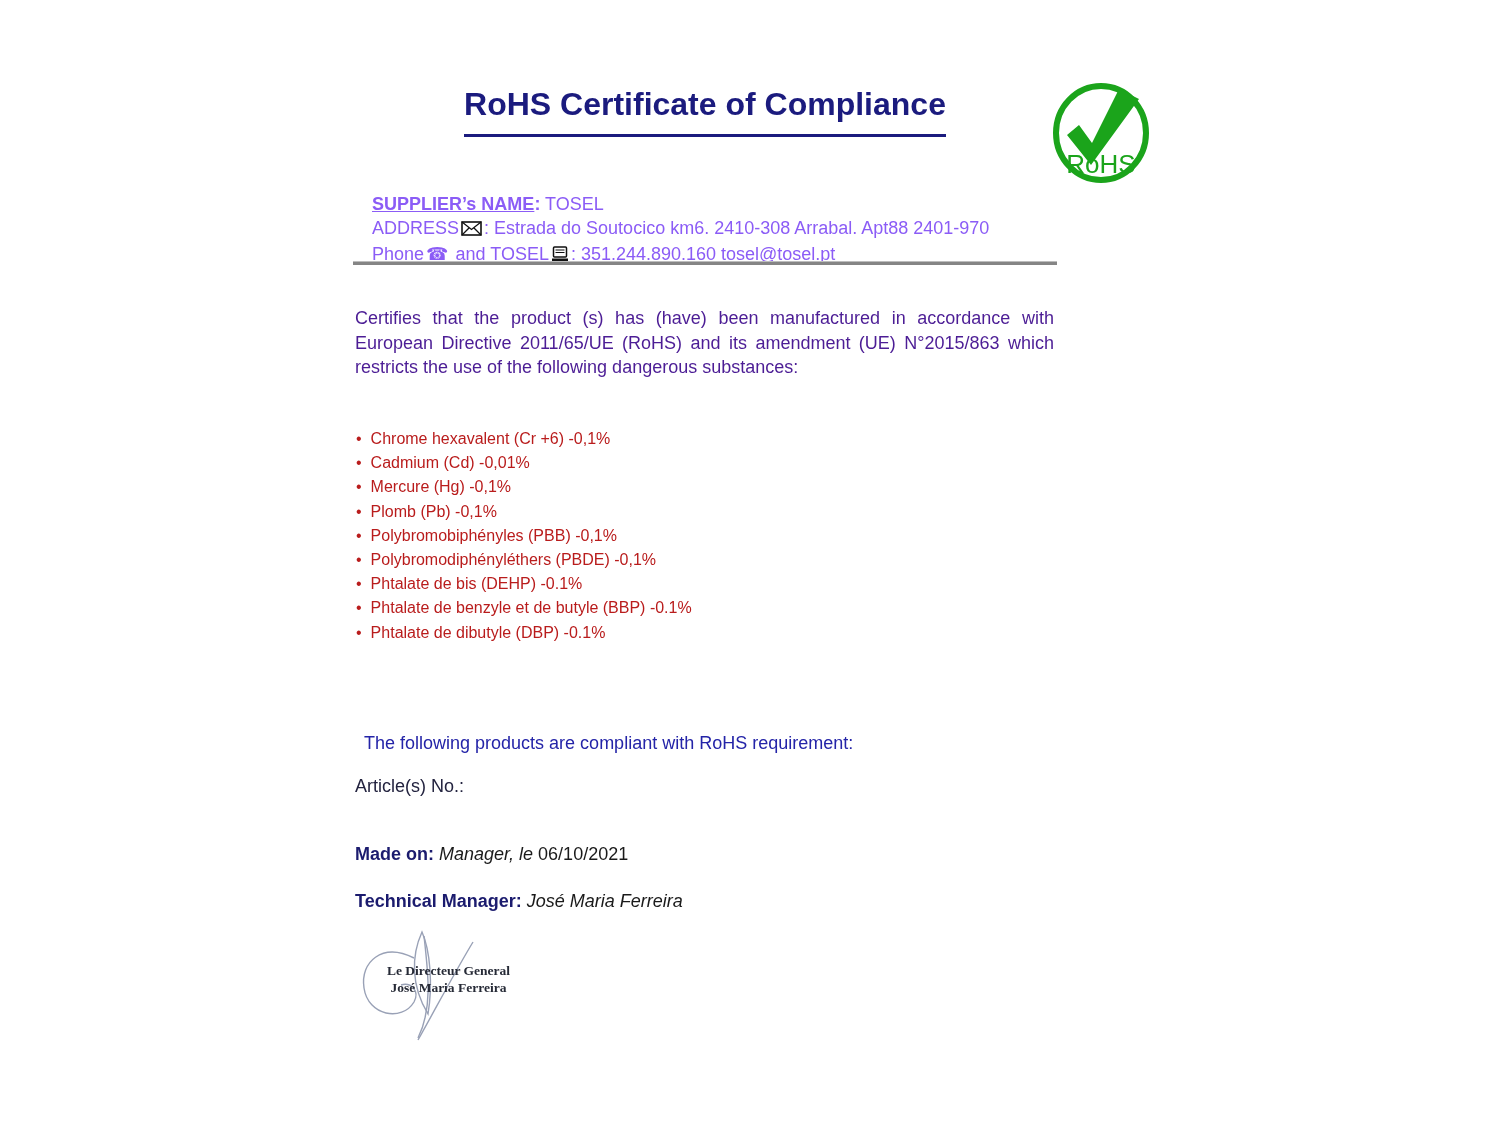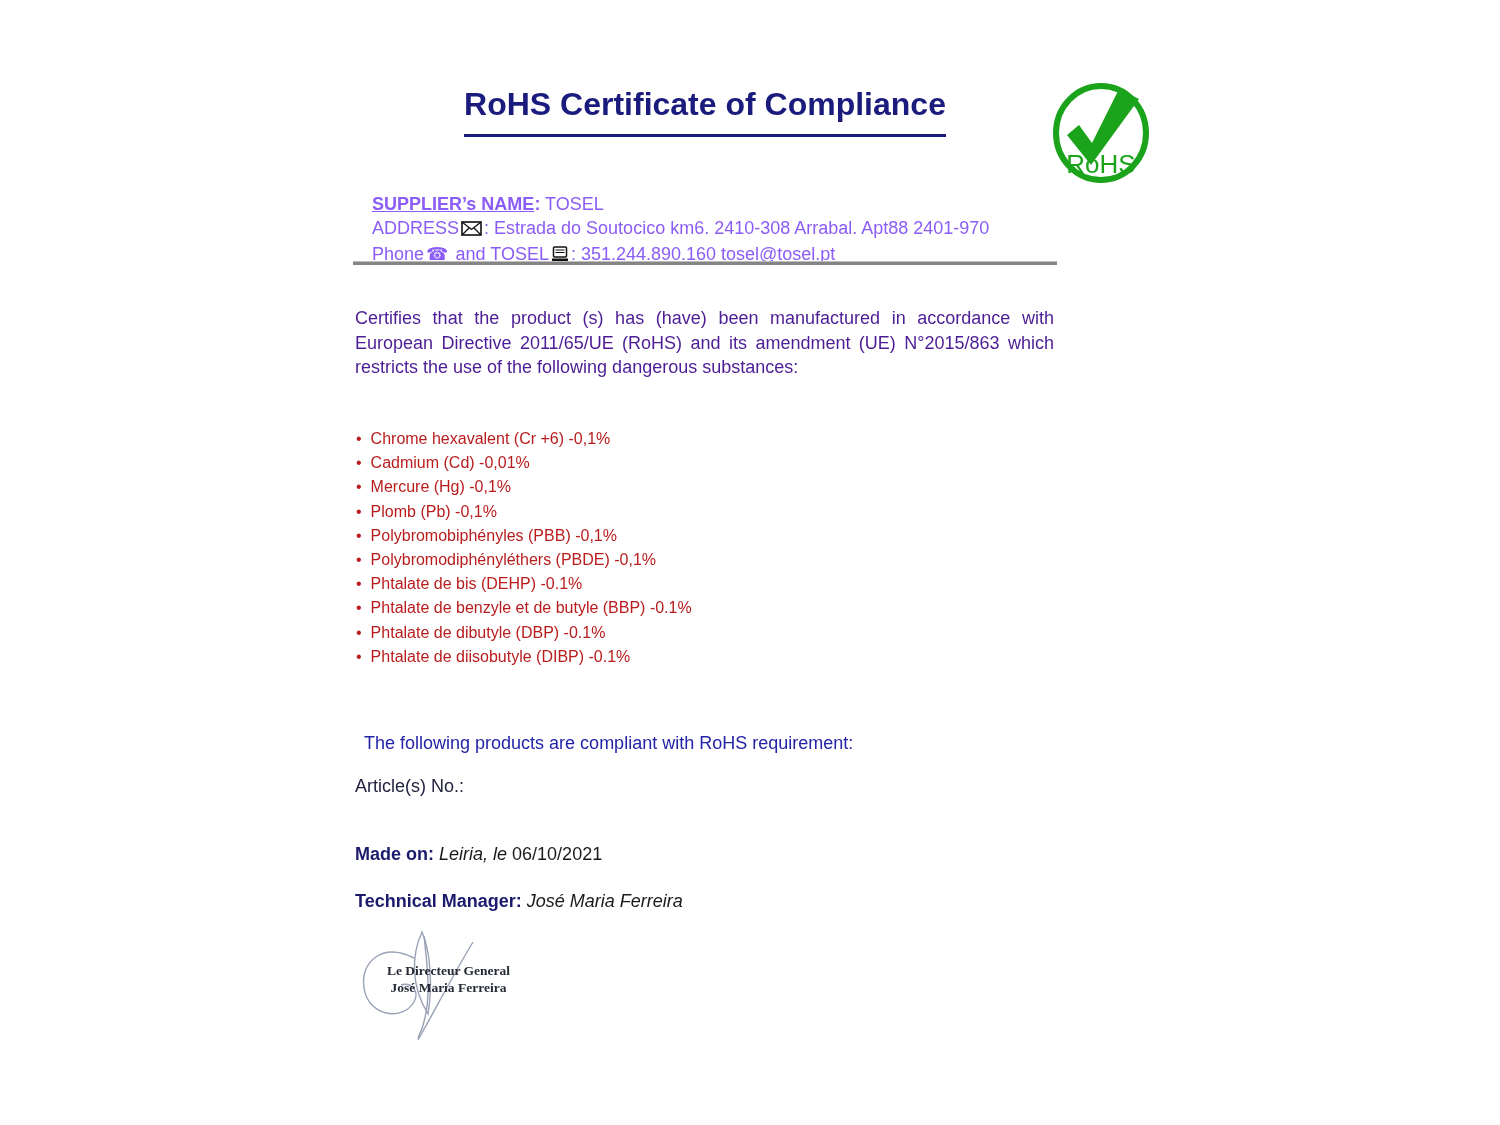--- a/index.html
+++ b/index.html
@@ -102,30 +102,29 @@
   <ul>
     <li>Chrome hexavalent (Cr +6) -0,1%</li>
     <li>Cadmium (Cd) -0,01%</li>
     <li>Mercure (Hg) -0,1%</li>
     <li>Plomb (Pb) -0,1%</li>
     <li>Polybromobiphényles (PBB) -0,1%</li>
     <li>Polybromodiphényléthers (PBDE) -0,1%</li>
     <li>Phtalate de bis (DEHP) -0.1%</li>
     <li>Phtalate de benzyle et de butyle (BBP) -0.1%</li>
     <li>Phtalate de dibutyle (DBP) -0.1%</li>
-    <li>Phtalate de diisobutyle (DIBP) -0.1%</li>
   </ul>
 </div>
 
 <div class="abs compliance">The following products are compliant with RoHS requirement:</div>
 <div class="abs article">Article(s) No.:</div>
 
 <div class="abs made-on">
   <span class="navy-label">Made on:</span>
-  <span class="italic">Leiria, le</span>
+  <span class="italic">Manager, le</span>
   <span>06/10/2021</span>
 </div>
 
 <div class="abs tech-manager">
   <span class="navy-label">Technical Manager:</span>
   <span class="italic">José Maria Ferreira</span>
 </div>
 
 <div class="abs signature">
   <svg class="sig-svg" width="175" height="135" viewBox="0 0 175 135">

